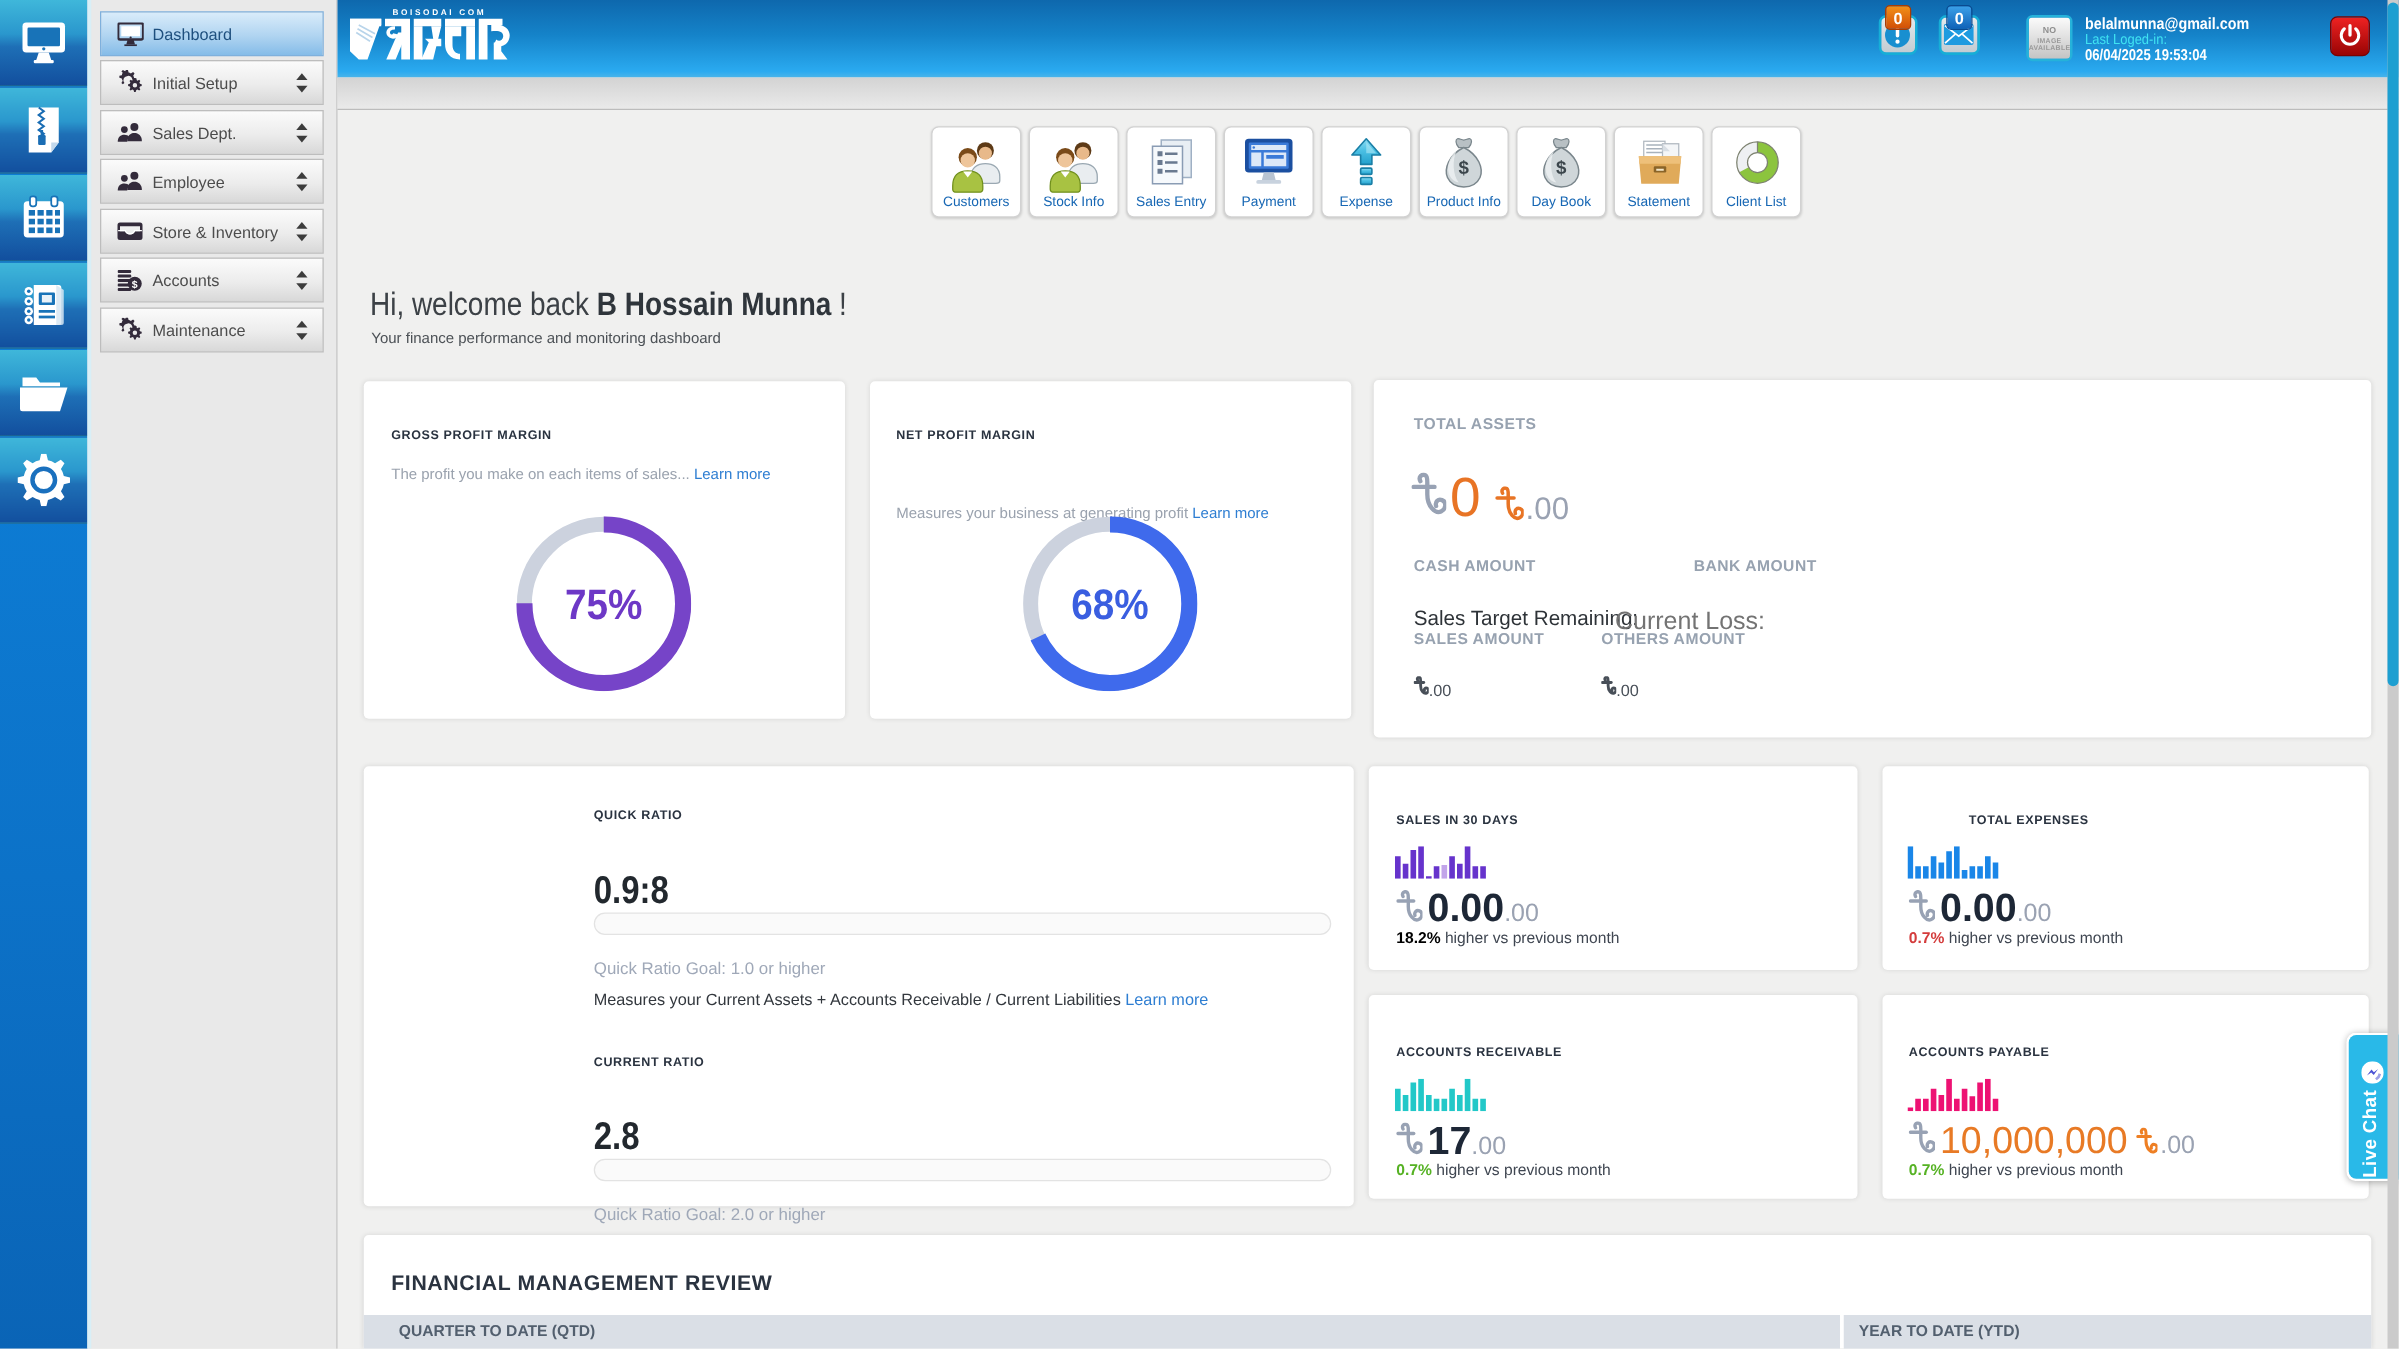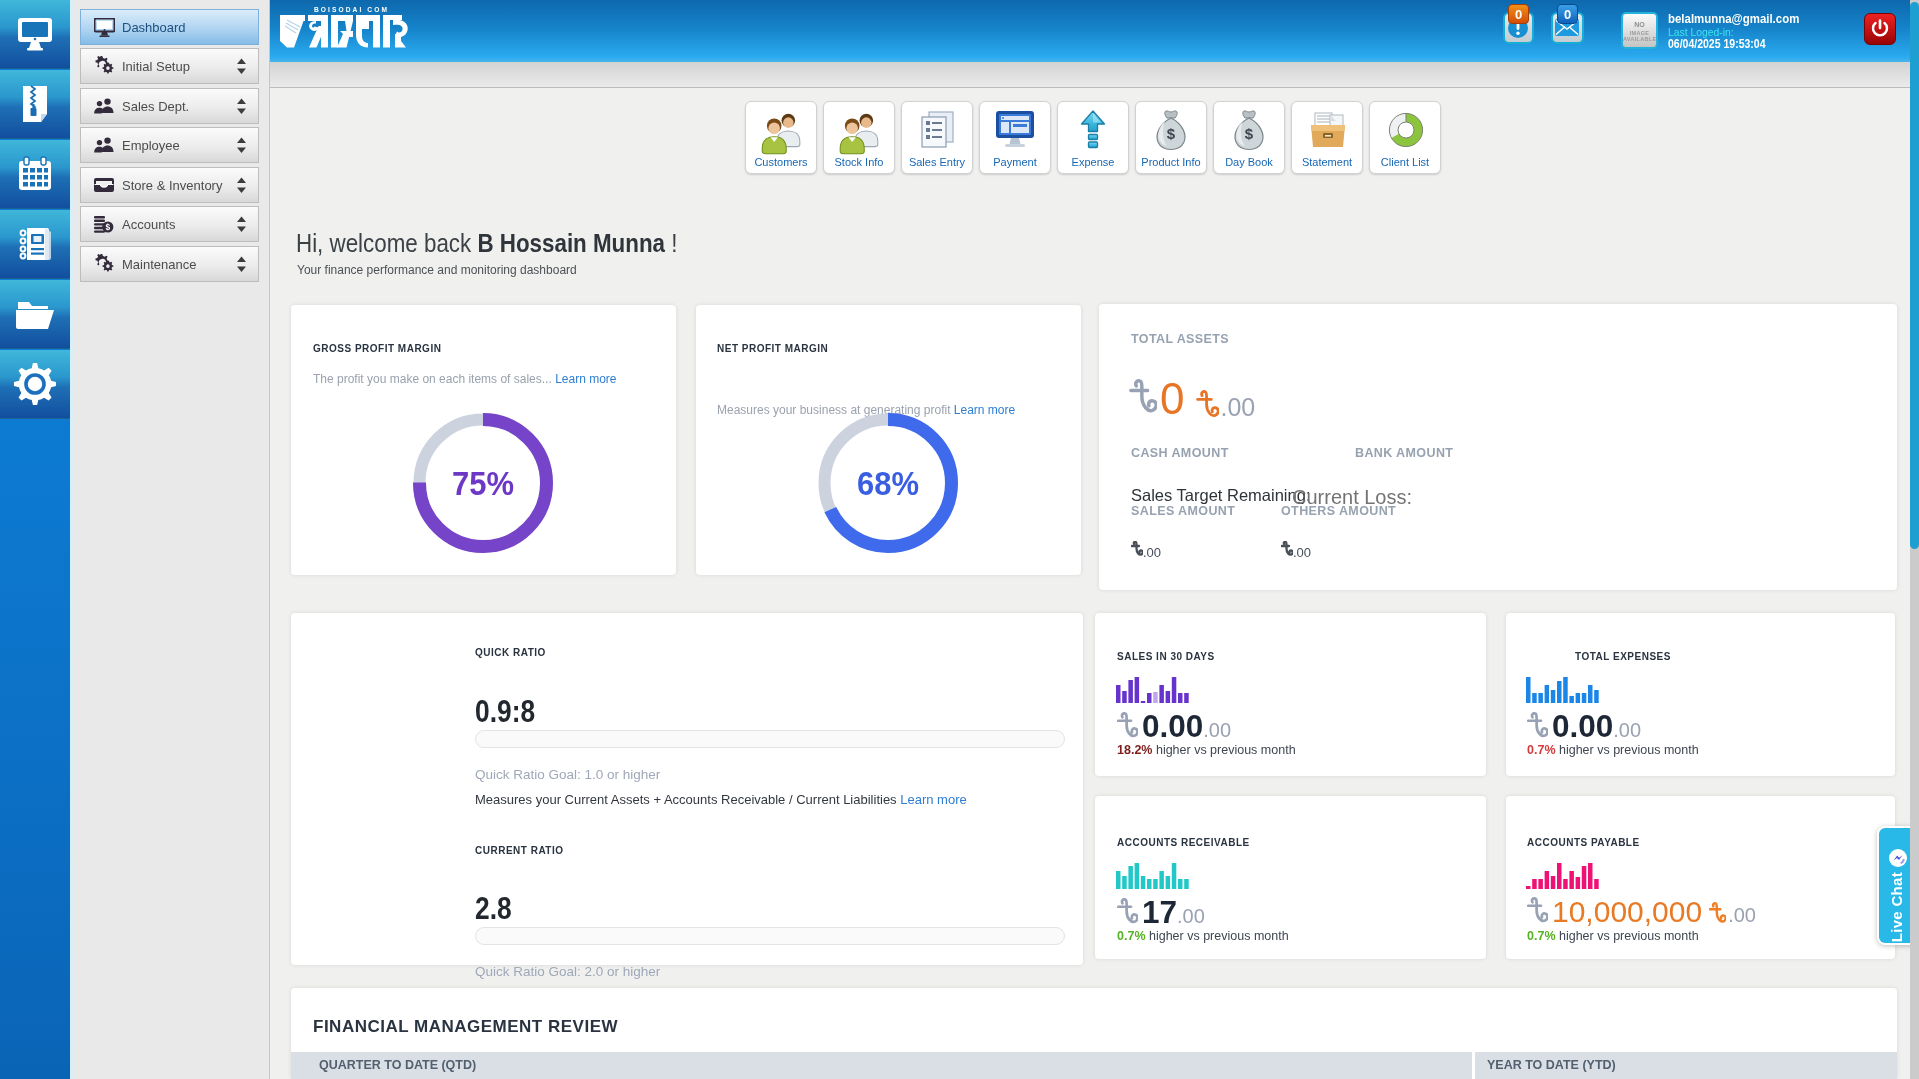--- a/index.html
+++ b/index.html
@@ -451,21 +451,21 @@
       <rect x="62.0" y="16" width="4.5" height="10" fill="#6633cc"></rect>
       <rect x="68.2" y="16" width="4.5" height="10" fill="#6633cc"></rect>
     </svg>
 <div class="statline" style="left:1117px; top:708px;">
   <svg width="21" height="28" viewBox="0 0 24 32" style="margin-right:4px; position:relative; top:3px;">
         <use href="#taka" stroke="#98a2b4" stroke-width="3.1"></use>
       </svg>
   <span class="big" style="font-size:31.5px; font-weight:bold; color:#1d2736;">0.00</span>
       <span style="font-size:20px; color:#9aa2b2;">.00</span>
 </div>
-<div class="vsline" style="left:1117px; top:743px;"><b style="color:#7f1d1d;">18.2%</b> higher vs previous month</div>
+<div class="vsline" style="left:1117px; top:743px;"><b style="color:#000000;">18.2%</b> higher vs previous month</div>
 <div class="card" style="left:1506px; top:613px; width:389px; height:163px;"></div>
 <div class="ctitle" style="left:1527px; top:651px; letter-spacing:.5px;margin-left:48px;">TOTAL EXPENSES</div>
 <svg class="abs" style="left:1526px; top:677px;" width="73" height="26">
       <rect x="0.0" y="0" width="4.5" height="26" fill="#1a86e8"></rect>
       <rect x="6.2" y="16" width="4.5" height="10" fill="#1a86e8"></rect>
       <rect x="12.4" y="16" width="4.5" height="10" fill="#1a86e8"></rect>
       <rect x="18.6" y="8" width="4.5" height="18" fill="#1a86e8"></rect>
       <rect x="24.8" y="13" width="4.5" height="13" fill="#1a86e8"></rect>
       <rect x="31.0" y="4" width="4.5" height="22" fill="#1a86e8"></rect>
       <rect x="37.2" y="0" width="4.5" height="26" fill="#1a86e8"></rect>

